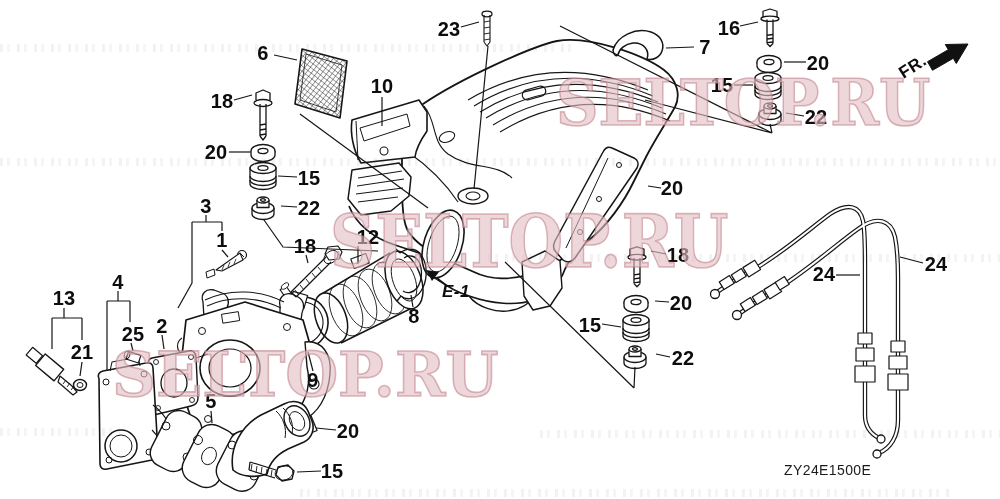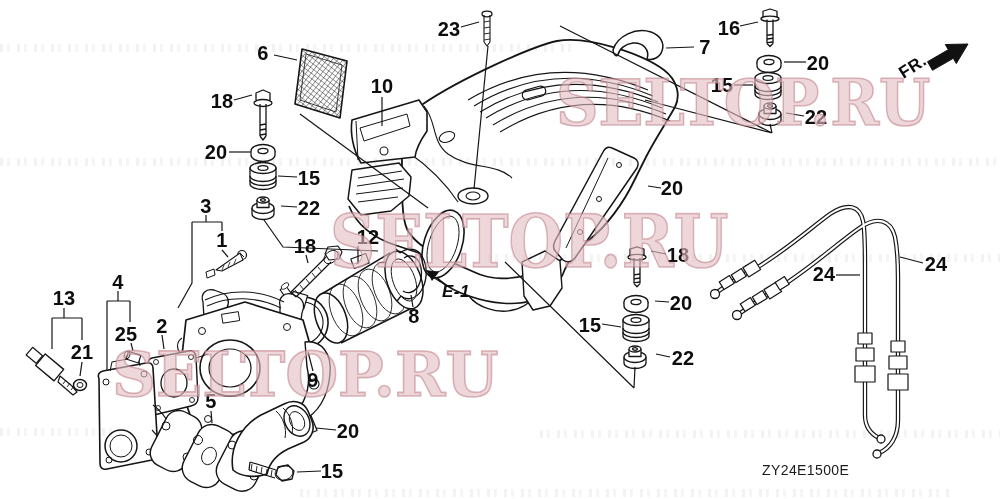--- a/index.html
+++ b/index.html
@@ -3,21 +3,21 @@
 <meta charset="utf-8">
 <style>
   html,body{margin:0;padding:0;background:#fff;}
   .stage{position:relative;width:1000px;height:499px;background:#ffffff;overflow:hidden;
          font-family:"Liberation Sans",sans-serif;color:#111;}
   .art{position:absolute;left:0;top:0;width:1000px;height:499px;}
   .callout{position:absolute;transform:translate(-50%,-50%);font-size:20px;font-weight:700;
            color:#0d0d0d;line-height:1;white-space:nowrap;letter-spacing:.2px;}
   .ref{position:absolute;transform:translate(-50%,-50%);font-size:17px;font-weight:700;
        color:#0d0d0d;letter-spacing:.5px;font-style:italic;}
-  .code{position:absolute;font-size:14px;font-weight:400;letter-spacing:.4px;color:#1a1a1a;}
+  .code{position:absolute;font-size:14px;font-weight:400;letter-spacing:.4px;color:#1a1a1a;margin-left:22px;}
   .frlabel{position:absolute;transform:translate(-50%,-50%) rotate(-33deg);font-size:17px;
            font-weight:700;color:#0d0d0d;letter-spacing:.5px;}
   .wm{position:absolute;font-family:"DejaVu Serif",serif;font-weight:700;line-height:1;
       color:rgba(228,190,195,.62);-webkit-text-stroke:1.6px rgba(189,126,134,.55);
       white-space:nowrap;z-index:6;transform-origin:left top;}
   .noise{position:absolute;height:8px;z-index:1;opacity:.8;filter:blur(.6px);
          background:repeating-linear-gradient(90deg,rgba(90,90,90,.10) 0 3px,transparent 3px 7px,
          rgba(90,90,90,.07) 7px 10px,transparent 10px 17px);}
   svg *{vector-effect:non-scaling-stroke;}
 </style>
@@ -387,21 +387,21 @@
   <div class="callout" style="left:222px;top:240px">1</div>
   <div class="callout" style="left:305px;top:246px">18</div>
   <div class="callout" style="left:368px;top:237px">12</div>
   <div class="callout" style="left:672px;top:188px">20</div>
   <div class="callout" style="left:678px;top:255px">18</div>
   <div class="callout" style="left:681px;top:303px">20</div>
   <div class="callout" style="left:590px;top:325px">15</div>
   <div class="callout" style="left:683px;top:358px">22</div>
   <div class="callout" style="left:64px;top:298px">13</div>
   <div class="callout" style="left:118px;top:282px">4</div>
-  <div class="callout" style="left:126px;top:334px">25</div>
+  <div class="callout" style="left:133px;top:334px">25</div>
   <div class="callout" style="left:82px;top:352px">21</div>
   <div class="callout" style="left:162px;top:326px">2</div>
   <div class="callout" style="left:211px;top:401px">5</div>
   <div class="callout" style="left:313px;top:380px">9</div>
   <div class="callout" style="left:348px;top:431px">20</div>
   <div class="callout" style="left:332px;top:471px">15</div>
   <div class="callout" style="left:824px;top:274px">24</div>
   <div class="callout" style="left:936px;top:264px">24</div>
   <div class="callout" style="left:414px;top:316px">8</div>
 

